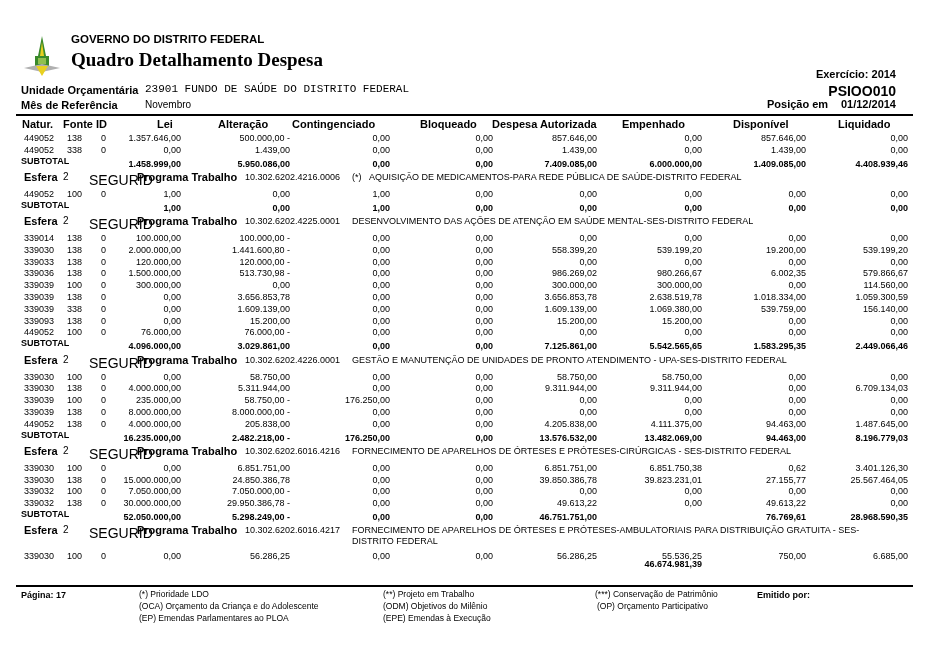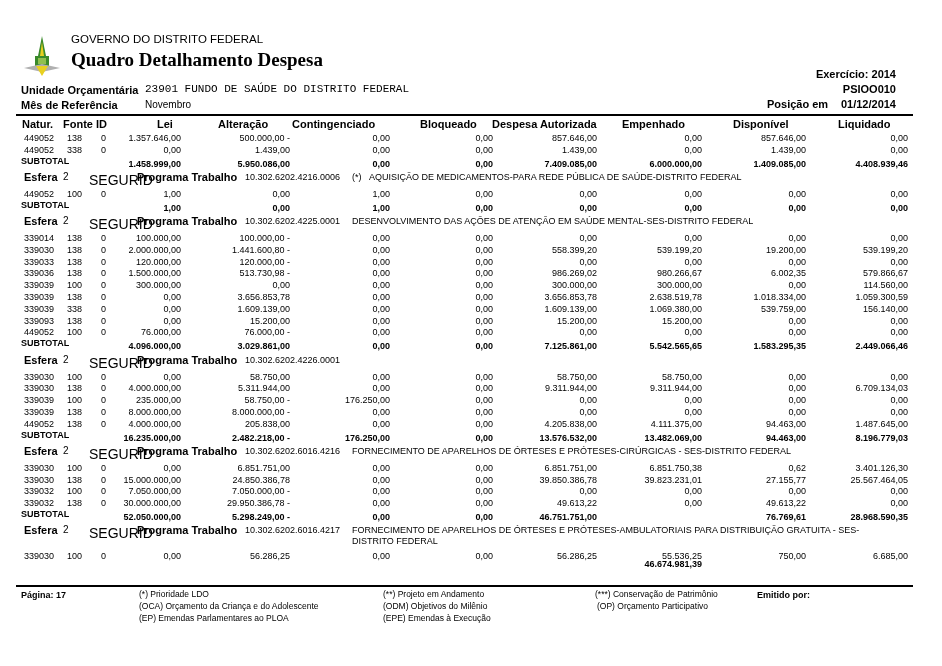--- a/index.html
+++ b/index.html
@@ -1,23 +1,23 @@
 <!DOCTYPE html>
 <html><head>
 <meta charset="utf-8">
 <style>
   * { margin:0; padding:0; box-sizing:border-box; }
   html, body { width:942px; height:666px; background:#fff; overflow:hidden; }
   body { font-family:"Liberation Sans", sans-serif; color:#000; position:relative; }
   .abs { position:absolute; }
   #logo { left:22px; top:34px; width:40px; height:44px; }
-  #gov { left:71px; top:33px; font-size:11.5px; font-weight:normal; }
+  #gov { left:71px; top:33px; font-size:11.5px; font-weight:bold; }
   #title { left:71px; top:49px; font-family:"Liberation Serif", serif; font-size:19px; font-weight:bold; }
   #exerc { right:46px; top:68px; font-size:11px; font-weight:bold; }
-  #psi { right:46px; top:83px; font-size:11px; font-weight:bold; }
+  #psi { right:46px; top:83px; font-size:14px; font-weight:bold; }
   #posicao-lbl { left:767px; top:98px; font-size:11px; font-weight:bold; }
   #posicao-val { right:46px; top:98px; font-size:11px; font-weight:bold; }
   #uo-lbl { left:21px; top:84px; font-size:11px; font-weight:bold; }
   #uo-val { left:145px; top:83px; font-size:11px;font-family:Liberation Mono, monospace; }
   #mes-lbl { left:21px; top:99px; font-size:11px; font-weight:bold; }
   #mes-val { left:145px; top:99px; font-size:10px; }
   .hr { position:absolute; left:16px; width:897px; height:1.5px; background:#000; }
   #hr1 { top:114px; }
   #hr2 { top:585px; }
 
@@ -311,20 +311,21 @@
       <span class="n c-dis" style="top: 3px;">1.583.295,35</span>
       <span class="n c-liq" style="top: 3px;">2.449.066,46</span>
     </div>
     <div class="row esf" style="top: 353.5px;">
       <span class="e-lbl">Esfera</span>
       <span class="e-num">2</span>
       <span class="e-seg">SEGURID</span>
       <span class="e-prg">Programa Trabalho</span>
       <span class="e-cod">10.302.6202.4226.0001</span>
       <span class="e-mark"></span>
+      <span class="e-desc" style="left: 352px;">GESTÃO E MANUTENÇÃO DE UNIDADES DE PRONTO ATENDIMENTO - UPA-SES-DISTRITO FEDERAL</span>
     </div>
     <div class="row" style="top: 371.5px;">
       <span class="c-nat">339030</span>
       <span class="c-fon">100</span>
       <span class="c-id">0</span>
       <span class="n c-lei">0,00</span>
       <span class="n c-alt">58.750,00</span>
       <span class="n c-con">0,00</span>
       <span class="n c-blo">0,00</span>
       <span class="n c-des">58.750,00</span>
@@ -489,19 +490,19 @@
       <span class="n c-dis">750,00</span>
       <span class="n c-liq">6.685,00</span>
     </div>
   </div>
 
 <div class="hr" id="hr2"></div>
 
 <div class="foot" id="pag">Página:  17</div>
 <div class="foot" id="emit">Emitido por:</div>
 <div class="foot" style="left:139px;top:589px;">(*)  Prioridade LDO</div>
-<div class="foot" style="left:383px;top:589px;">(**)  Projeto em Andamento</div>
+<div class="foot" style="left:383px;top:589px;">(**)  Projeto em Trabalho</div>
 <div class="foot" style="left:595px;top:589px;">(***)  Conservação de Patrimônio</div>
 <div class="foot" style="left:139px;top:601px;">(OCA)  Orçamento da Criança e do Adolescente</div>
 <div class="foot" style="left:383px;top:601px;">(ODM) Objetivos do Milênio</div>
 <div class="foot" style="left:597px;top:601px;">(OP) Orçamento Participativo</div>
 <div class="foot" style="left:139px;top:613px;">(EP)  Emendas Parlamentares ao PLOA</div>
 <div class="foot" style="left:383px;top:613px;">(EPE) Emendas à Execução</div>
 
 </body></html>

